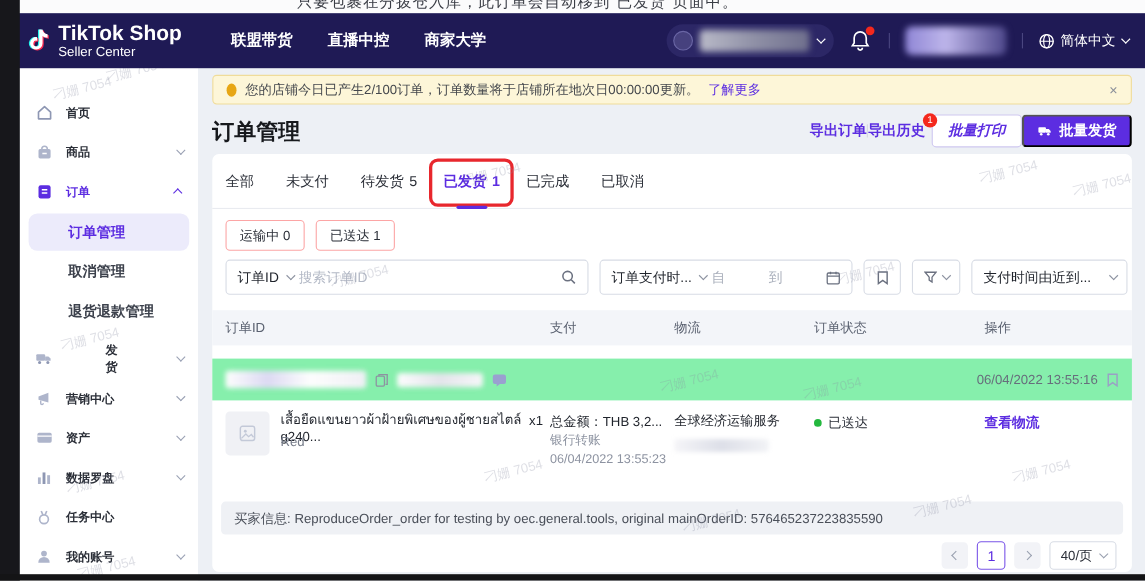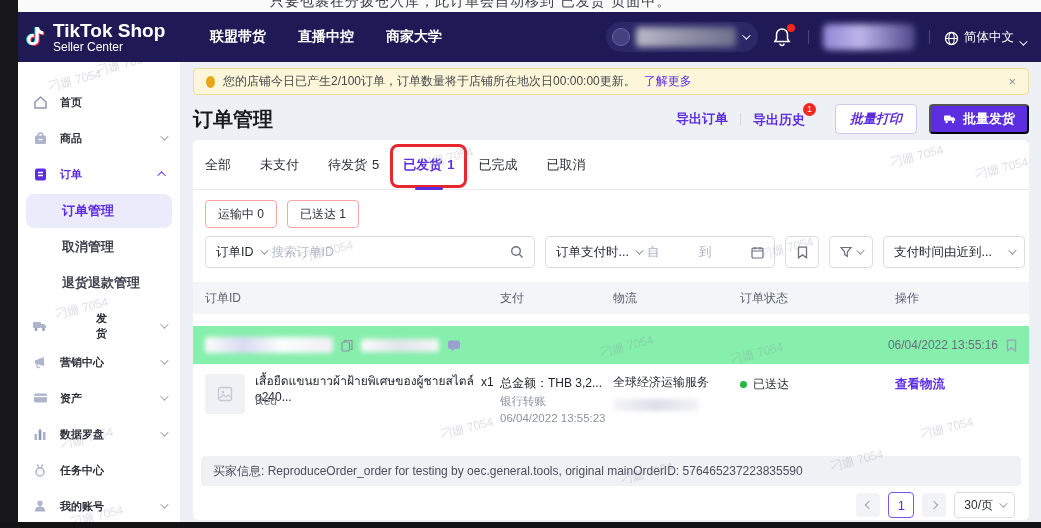--- a/index.html
+++ b/index.html
@@ -24,21 +24,21 @@
   .nav-items { display:flex; gap:32px; margin-left:36px; }
   .nav-item { font-size:14px; font-weight:bold; color:#fff; cursor:pointer; }
   .nav-right { margin-left:auto; display:flex; align-items:center; gap:14px; margin-right:16px; }
   .shop-pill { width:152px; height:30px; border-radius:15px; background:#2c2766; display:flex; align-items:center; padding:0 10px 0 6px; gap:6px; }
   .shop-blur { flex:1; height:20px; border-radius:4px; background:linear-gradient(90deg,#b9bac8,#8f90a6,#6f6f8d); filter:blur(3px); }
   .shop-avatar { width:18px; height:18px; border-radius:50%; background:#46417e; border:1px solid #6a66a5; }
   .bell-wrap { position:relative; width:22px; height:22px; }
   .red-dot { position:absolute; right:-1px; top:-2px; width:8px; height:8px; border-radius:50%; background:#f4281d; }
   .nav-div { width:1px; height:14px; background:#4a4680; }
   .user-blur { width:92px; height:26px; border-radius:6px; background:linear-gradient(90deg,#8f86d6,#bdb5ea 40%,#4d478a); filter:blur(3px); }
-  .lang { display:flex; align-items:flex-end; gap:5px; font-size:12.5px; color:#fff; cursor:pointer; }
+  .lang { display:flex; align-items:center; gap:5px; font-size:12.5px; color:#fff; cursor:pointer; }
 
   
   .chev { display:inline-block; width:6px; height:6px; border-right:1.4px solid currentColor; border-bottom:1.4px solid currentColor; transform:rotate(45deg) translateY(-2px); }
   .chev.up { transform:rotate(-135deg) translateY(-2px); }
 
   
   .sidebar { position:absolute; left:18px; top:62px; width:162px; height:466px; background:#fff; z-index:20; padding-top:22px; }
   .side-item { display:flex; align-items:center; gap:12px; height:36px; padding:0 14px; font-size:11px; color:#2b2f38; font-weight:bold; cursor:pointer;font-family:Liberation Serif, serif; }
   .side-item .icn { width:16px; height:16px; display:flex; align-items:center; justify-content:center; color:#8e97b3; }
   .side-item .lbl { flex:1; }
@@ -52,21 +52,21 @@
   .main { position:absolute; left:180px; top:62px; width:861px; height:466px; background:#edf0f5; }
 
   .banner { position:absolute; left:13px; top:6px; width:836px; height:27px; background:#fdf6d8; border:1px solid #f0dc9a; border-radius:4px; display:flex; align-items:center; padding:0 12px; gap:8px; }
   .banner-dot { width:9px; height:12px; border-radius:50%; background:#e7a614; flex:none; }
   .banner-text { font-size:12px; color:#45484d; }
   .banner-link { font-size:12px; color:#5c2de1; cursor:pointer; }
   .banner-close { margin-left:auto; font-size:13px; color:#8a8f99; cursor:pointer; }
 
   .page-head { position:absolute; left:13px; top:38px; width:836px; height:38px; display:flex; align-items:center; }
   .page-title { font-size:20px; font-weight:bold; color:#17191d; }
-  .head-right { margin-left:auto; display:flex; align-items:center; gap:12px; }
+  .head-right { margin-left:auto; display:flex; align-items:center; }
   .text-link { font-size:13px; color:#5c2de1; font-weight:bold; cursor:pointer; }
   .head-sep { width:1px; height:12px; background:#d4d7df; }
   .hist-wrap { position:relative; }
   .hist-badge { position:absolute; right:-11px; top:-7px; min-width:13px; height:13px; border-radius:7px; background:#f4281d; color:#fff; font-size:9px; text-align:center; line-height:13px; padding:0 2px; }
   .btn-outline { height:30px; padding:0 14px; border:1px solid #cfc8f0; border-radius:4px; background:#fff; color:#5c2de1; font-size:13px; font-weight:bold; display:flex; align-items:center; cursor:pointer;font-style:italic; }
   .btn-primary { height:30px; padding:0 12px; border-radius:4px; background:#5c2de1; color:#fff; font-size:13px; font-weight:bold; display:flex; align-items:center; gap:6px; cursor:pointer; }
 
   .card { position:absolute; left:13px; top:78px; width:836px; height:380px; background:#fff; border-radius:6px; }
 
   .tabs { position:absolute; left:0; top:0; width:836px; height:50px; display:flex; align-items:center; gap:24px; padding:0 12px; border-bottom:1px solid #e9ebf0; }
@@ -467,21 +467,21 @@
 
       <div class="pagination">
         <span class="pg-nav">
             <span class="chev"></span>
           </span>
         <span class="pg-cur">1</span>
         <span class="pg-nav next">
             <span class="chev"></span>
           </span>
         <span class="pg-size">
-          <span>30/页</span>
+          <span>40/页</span>
           <span class="chev"></span>
         </span>
       </div>
 
     </div>
   </div>
 
   <span class="wm" style="left:48px;top:72px;">刁姗 7054</span>
   <span class="wm" style="left:96px;top:56px;">刁姗 7054</span>
   <span class="wm" style="left:420px;top:150px;">刁姗 7054</span>

